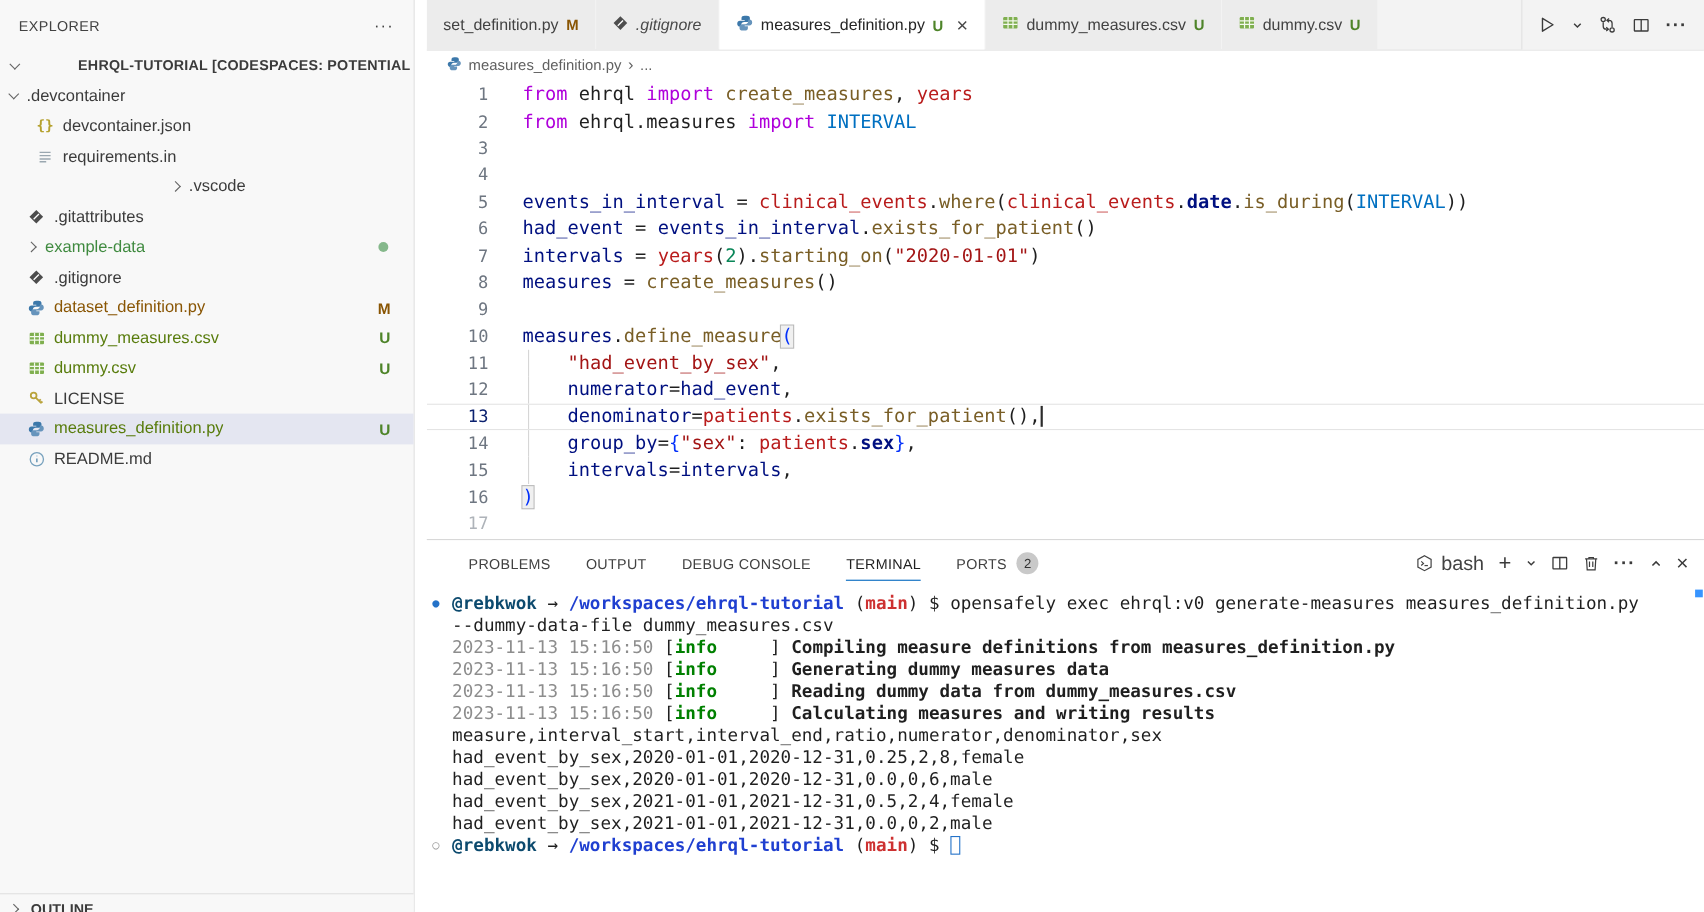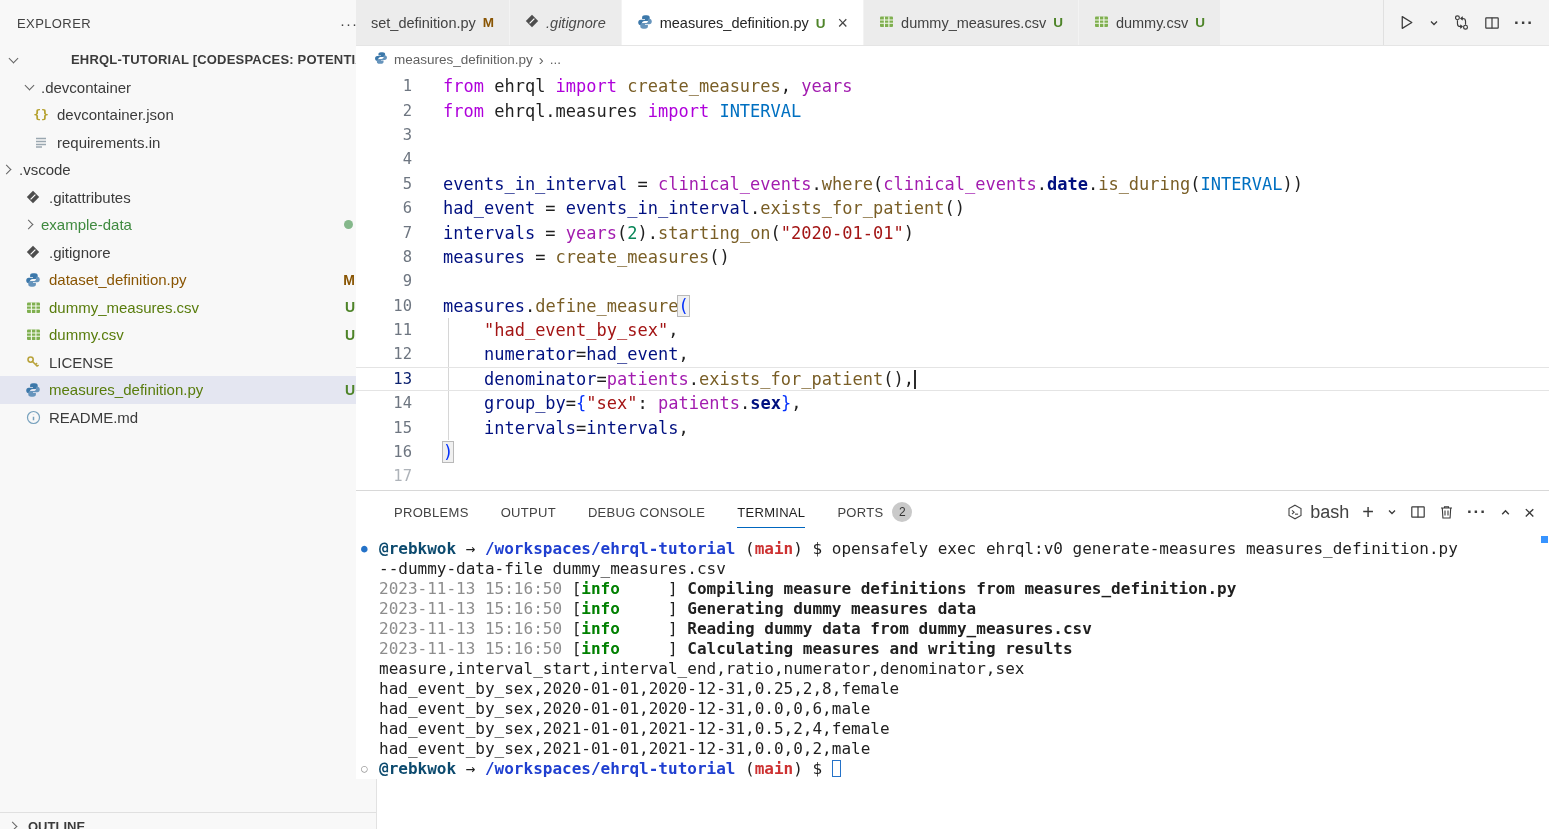--- a/index.html
+++ b/index.html
@@ -29,21 +29,21 @@
   .js-brace { color:#b5a12e; font-weight:bold; font-size:13px; font-family:"DejaVu Sans Mono",monospace; }
   .badge { margin-left:auto; margin-right:21px; font-weight:700; font-size:14px; }
   .badge.bm { color:#895503; }
   .badge.bu { color:#4e8429; }
   .gdot { margin-left:auto; margin-right:23px; width:9px; height:9px; border-radius:50%; background:#85b88b; }
   .outline-bar { position:absolute; left:0; right:0; bottom:0; height:17px; border-top:1px solid #e0e0e0;
     background:#f8f8f8; display:flex; gap:3px; padding:6px 0 0 6px; font-size:13px; font-weight:700;
     color:#3b3b3b; overflow:hidden; }
 
   
-  .main { position:absolute; left:356px; top:0; right:0; height:774px; display:flex; flex-direction:column; }
+  .main { position:absolute; left:388px; top:0; right:0; height:774px; display:flex; flex-direction:column; }
 
   .tabbar { height:46px; flex:none; background:#f3f3f3; border-bottom:1px solid #e5e5e5; display:flex; position:relative; }
   .tabs-container { display:flex; flex:1; overflow:hidden; }
   .tab { display:flex; align-items:center; gap:7px; padding:0 15px; background:#ececec;
     font-size:14.5px; color:#424242; margin-right:1px; height:45px; cursor:pointer; white-space:nowrap; }
   .tab.active { background:#fff; color:#252525; height:46px; z-index:2; }
   .tab.preview .tlabel { font-style:italic; color:#4a4a4a; }
   .tbadge { font-weight:700; font-size:13.5px; }
   .tbadge.bm { color:#895503; }
   .tbadge.bu { color:#4e8429; }
@@ -60,21 +60,21 @@
   
   .editor { height:418px; flex:none; background:#fff; padding-top:2px; position:relative;
     font-family:"DejaVu Sans Mono",monospace; font-size:17px; overflow:hidden; }
   .cline { display:flex; height:24.4px; align-items:center; white-space:pre; position:relative; }
   .cline.cur { border-top:1px solid #e4e4e4; border-bottom:1px solid #e4e4e4; }
   .cline.gd::before { content:""; position:absolute; left:92px; top:0; bottom:0; border-left:1px solid #d6d6d6; }
   .lnum { width:56px; flex:none; text-align:right; color:#6e7681; font-size:15.5px; }
   .lnum.lncur { color:#0b216f; }
   .lnum.lndim { color:#aeb3b9; }
   .ltext { margin-left:31px; position:relative; z-index:1; }
-  .ck{color:#af00db} .cv{color:#001080} .cf{color:#795e26} .cc{color:#a21caf}
+  .ck{color:#af00db} .cv{color:#001080} .cf{color:#795e26} .cc{color:#b91c1c}
   .cs{color:#a31515} .cn{color:#098658} .cC{color:#0070c1} .cd{color:#1f1f1f}
   .cb{color:#001080;font-weight:bold}
   .cpb{color:#0431fa}
   .chb{color:#0431fa;background:#f0f0f0;outline:1px solid #b9b9b9}
   .ccur{display:inline-block;width:2px;height:19px;background:#2b2b2b;vertical-align:-4px}
 
   
   .panel { flex:1; border-top:1px solid #d8d8d8; background:#fff; display:flex; flex-direction:column; }
   .phead { height:42px; flex:none; display:flex; align-items:center; padding:0 14px 0 38px;justify-content:flex-end; }
   .ptabs { display:flex; align-items:center; height:100%; }
@@ -105,39 +105,39 @@
 <div class="sidebar">
   <div class="exp-header">
     <span>EXPLORER</span>
     <span class="exp-more">···</span>
   </div>
   <div class="tree">
       <div class="trow root" style="padding-left: 6px;">
         <span class="chev exp"></span>
         <span class="lbl">EHRQL-TUTORIAL [CODESPACES: POTENTIAL SPA...</span>
       </div>
-      <div class="trow" style="padding-left: 22px;">
+      <div class="trow" style="padding-left: 5px;">
         <span class="chev exp"></span>
         <span class="lbl">.devcontainer</span>
       </div>
       <div class="trow" style="padding-left: 32px;">
         <span class="ticon">
           <span class="js-brace">{}</span>
         </span>
         <span class="lbl">devcontainer.json</span>
       </div>
       <div class="trow" style="padding-left: 32px;">
         <span class="ticon">
           <svg width="14" height="14" viewBox="0 0 14 14" fill="none" stroke="#9aa7b0" stroke-width="1.3">
             <path d="M2 3.5h10M2 6.5h10M2 9.5h10M2 12h6"></path>
           </svg>
         </span>
         <span class="lbl">requirements.in</span>
       </div>
-      <div class="trow" style="">
+      <div class="trow" style=" justify-content: center;">
         <span class="chev col"></span>
         <span class="lbl">.vscode</span>
       </div>
       <div class="trow" style="padding-left: 24px;">
         <span class="ticon">
           <svg width="14" height="14" viewBox="0 0 14 14">
             <path fill="#4d4d4d" d="M7 .8 13.2 7 7 13.2.8 7z"></path>
             <path d="M4.6 9.4 9.4 4.6" stroke="#fff" stroke-width="1.2"></path>
           </svg>
         </span>

